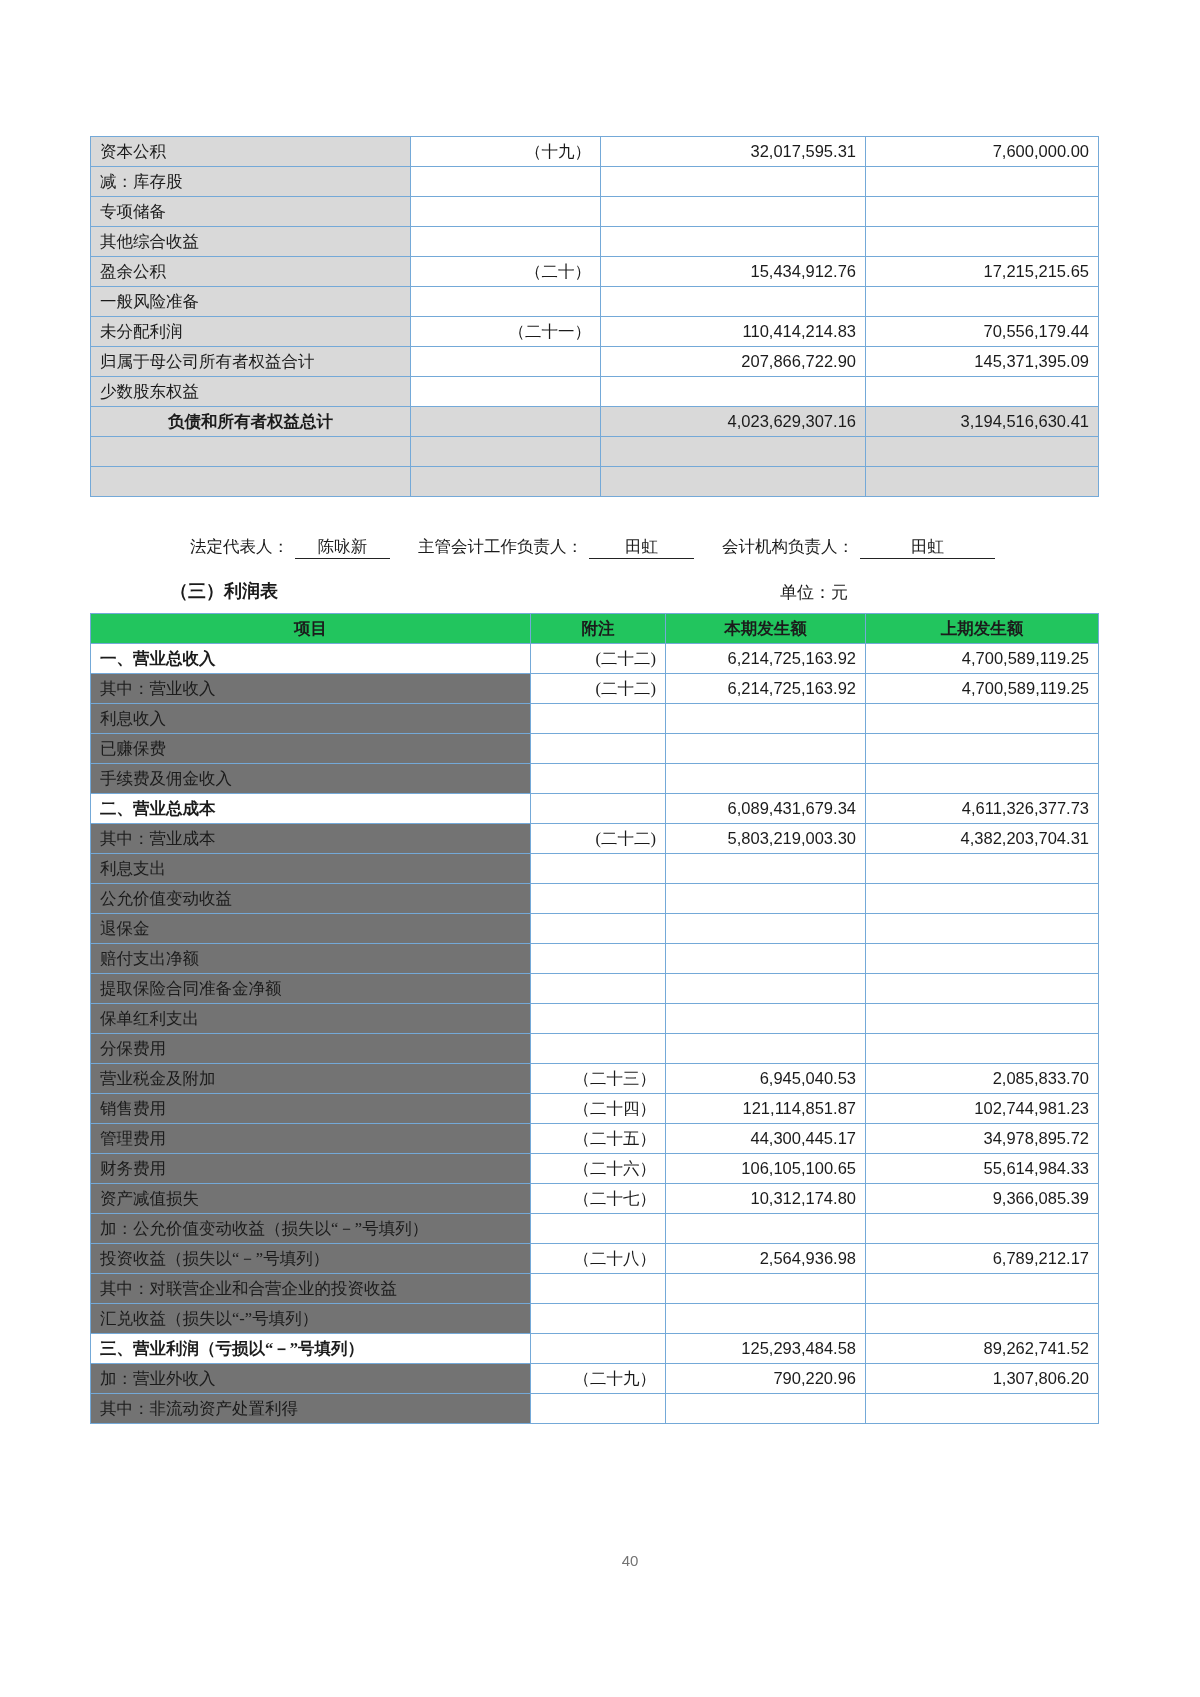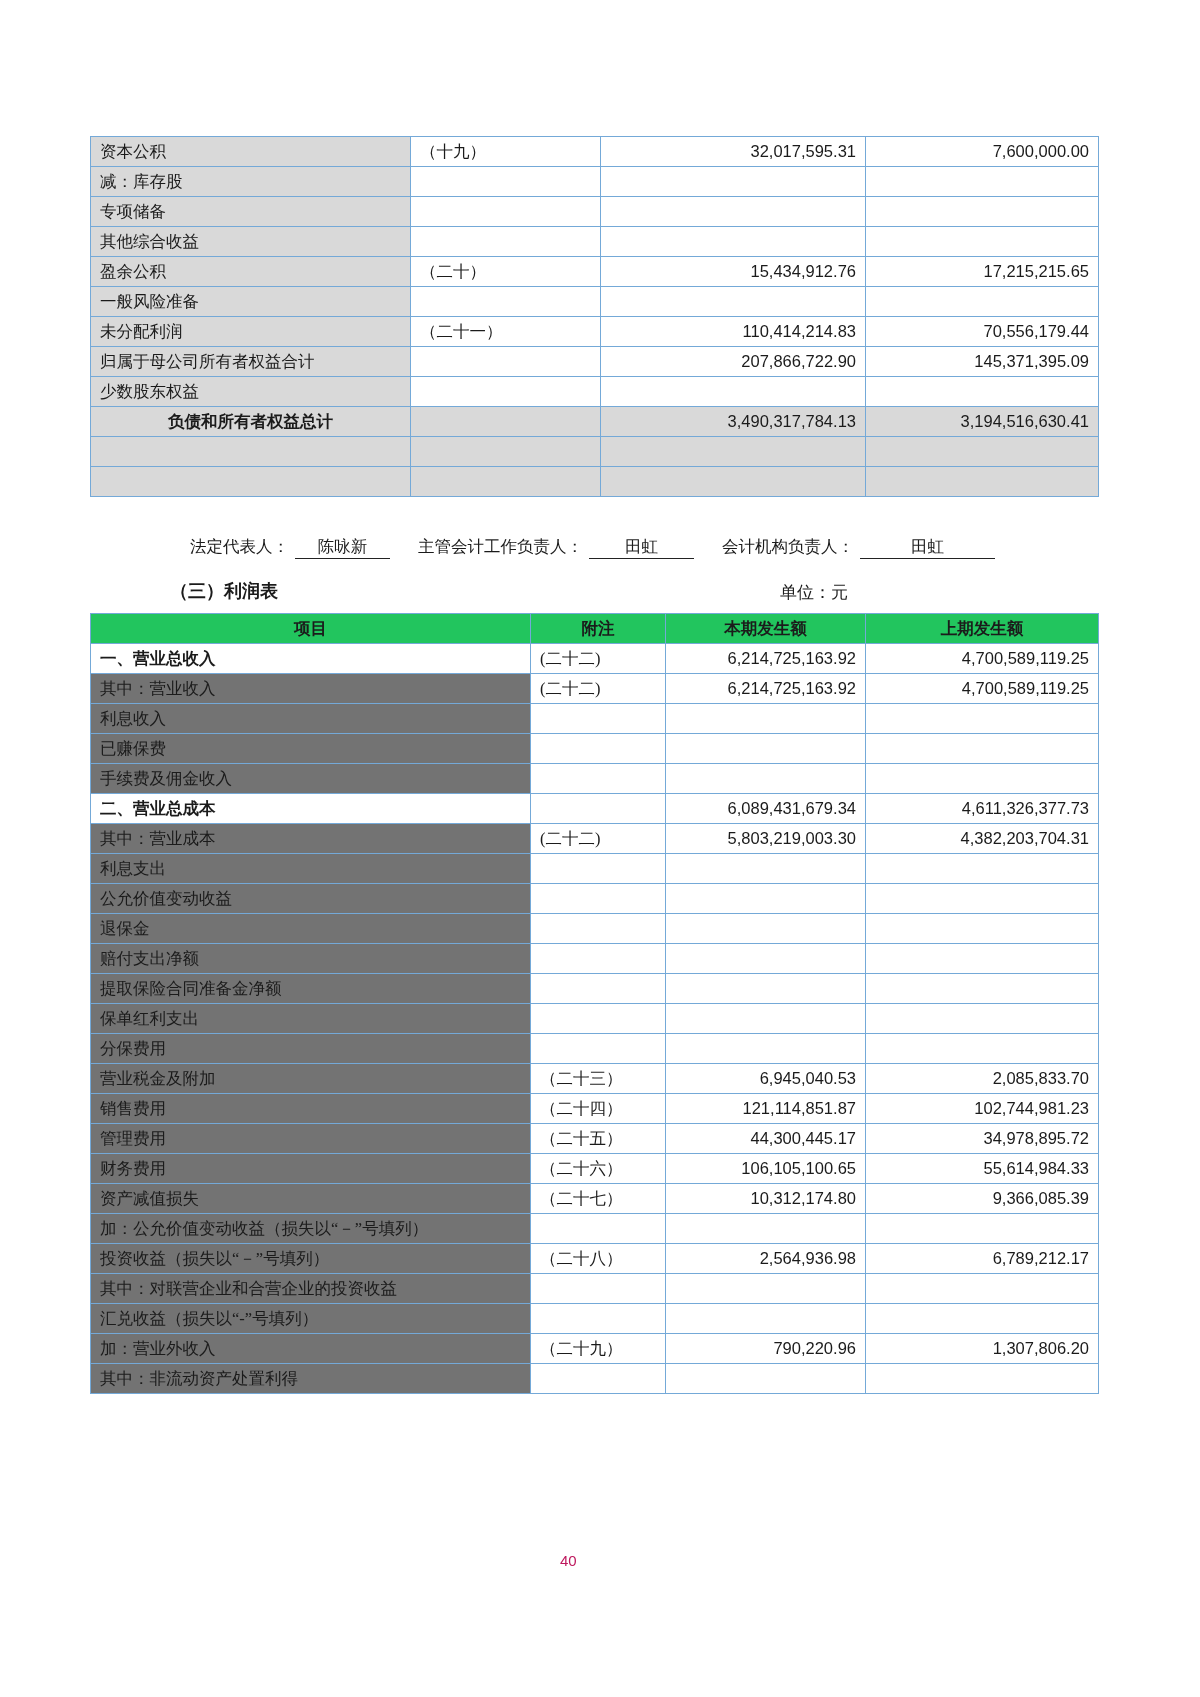--- a/index.html
+++ b/index.html
@@ -16,21 +16,21 @@
   #income-table{top:613px;}
   .fin-table td,.fin-table th{
     border:1px solid #74a9d8;
     height:29px;padding:0 9px;
     font-size:16.5px;font-weight:normal;
     overflow:hidden;white-space:nowrap;vertical-align:middle;
   }
   .fin-table{border:1.5px solid #74a9d8;}
   .fin-table th{background:#22c55e;font-weight:bold;text-align:center;}
   td.label{text-align:left;}
-  td.note{text-align:left;}
+  td.note{text-align:right;}
   td.num{
     text-align:right;
     font-family:"Liberation Sans","DejaVu Sans",sans-serif;
     font-size:16.5px;
   }
   
   #balance-table tr.row-item td.label{background:#d9d9d9;}
   #balance-table tr.row-total td{background:#d9d9d9;}
   #balance-table tr.row-total td.label{font-weight:bold;text-align:center;}
   #balance-table tr.row-empty td{background:#d9d9d9;}
@@ -55,23 +55,23 @@
   .section-title{
     position:absolute;top:579px;left:170px;
     font-size:18px;font-weight:bold;
   }
   .unit-label{
     position:absolute;top:581px;left:780px;
     font-size:17px;
   }
   .page-number{
     position:absolute;top:1552px;left:560px;width:140px;
-    text-align:left;
+    text-align:center;
     font-family:"Liberation Sans","DejaVu Sans",sans-serif;
-    font-size:15px;color:#be185d;
+    font-size:15px;color:#737373;
   }
 </style>
 </head>
 <body>
 
 <table class="fin-table" id="balance-table">
   <colgroup>
     <col style="width:320px">
       <col style="width:190px">
       <col style="width:265px">
@@ -128,21 +128,21 @@
       </tr>
       <tr class="row-item">
         <td class="label">少数股东权益</td>
         <td class="note"></td>
         <td class="num"></td>
         <td class="num"></td>
       </tr>
       <tr class="row-total">
         <td class="label">负债和所有者权益总计</td>
         <td class="note"></td>
-        <td class="num">3,490,317,784.13</td>
+        <td class="num">4,023,629,307.16</td>
         <td class="num">3,194,516,630.41</td>
       </tr>
       <tr class="row-empty">
         <td class="label"></td>
         <td class="note"></td>
         <td class="num"></td>
         <td class="num"></td>
       </tr>
       <tr class="row-empty">
         <td class="label"></td>
@@ -307,20 +307,26 @@
         <td class="note"></td>
         <td class="num"></td>
         <td class="num"></td>
       </tr>
       <tr class="row-item">
         <td class="label">汇兑收益（损失以“-”号填列）</td>
         <td class="note"></td>
         <td class="num"></td>
         <td class="num"></td>
       </tr>
+      <tr class="row-section">
+        <td class="label">三、营业利润（亏损以“－”号填列）</td>
+        <td class="note"></td>
+        <td class="num">125,293,484.58</td>
+        <td class="num">89,262,741.52</td>
+      </tr>
       <tr class="row-item">
         <td class="label">加：营业外收入</td>
         <td class="note">（二十九）</td>
         <td class="num">790,220.96</td>
         <td class="num">1,307,806.20</td>
       </tr>
       <tr class="row-item">
         <td class="label">其中：非流动资产处置利得</td>
         <td class="note"></td>
         <td class="num"></td>

